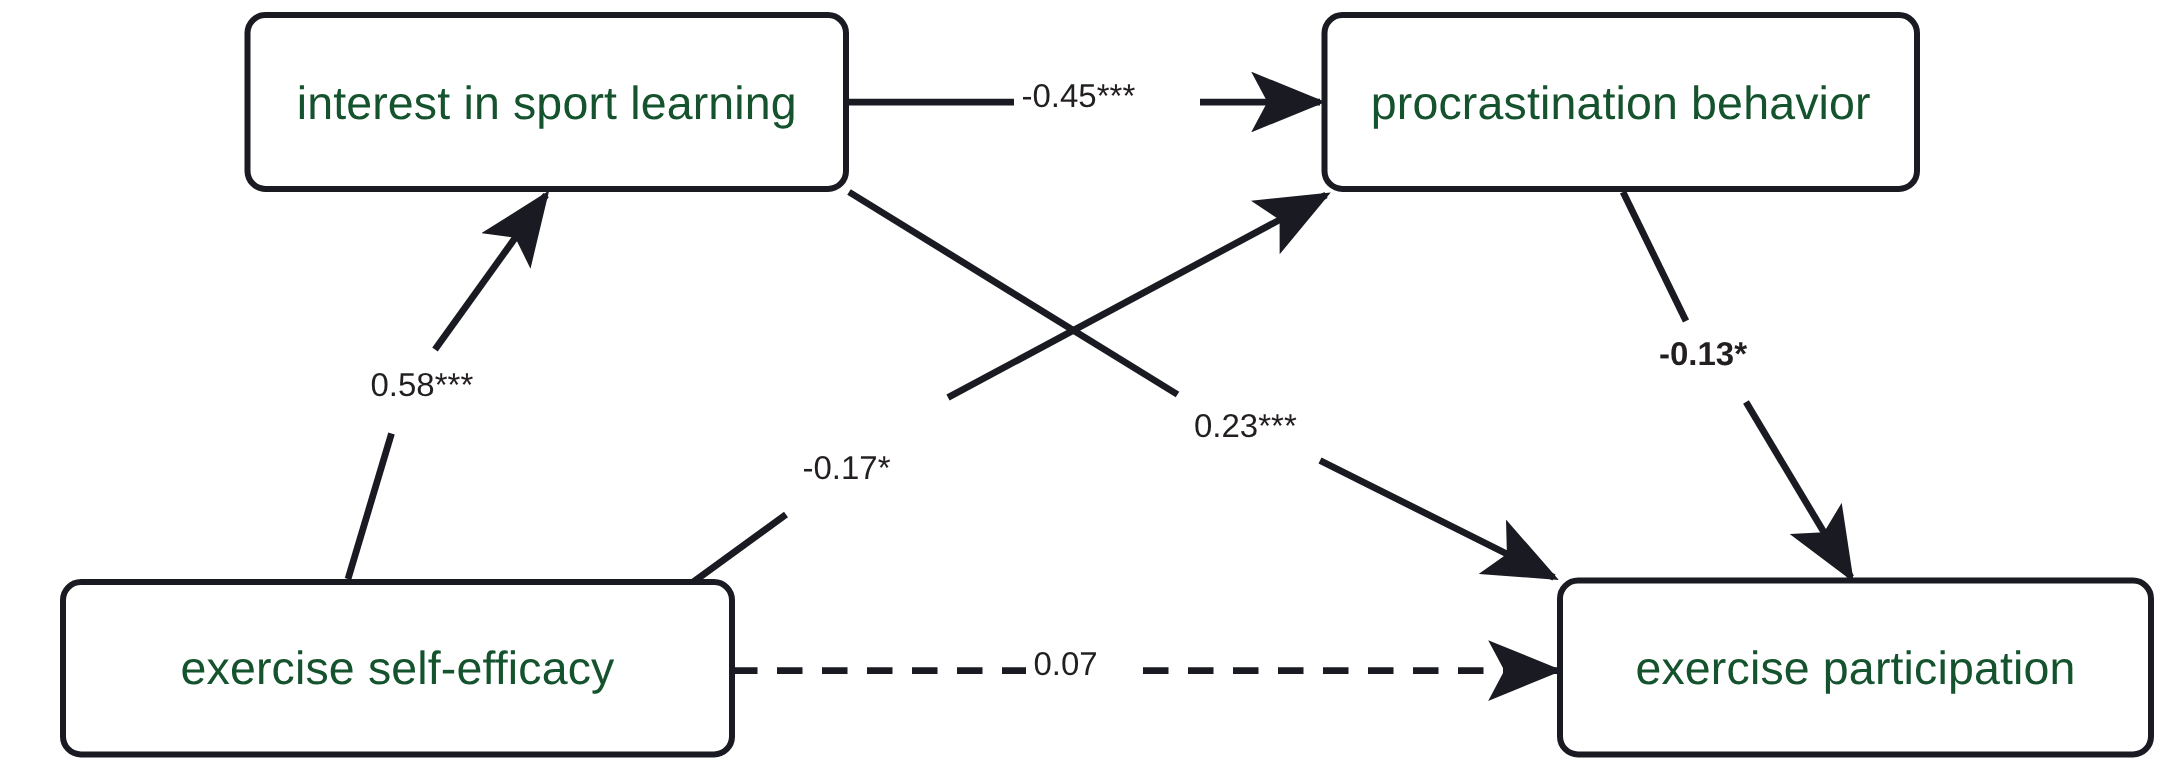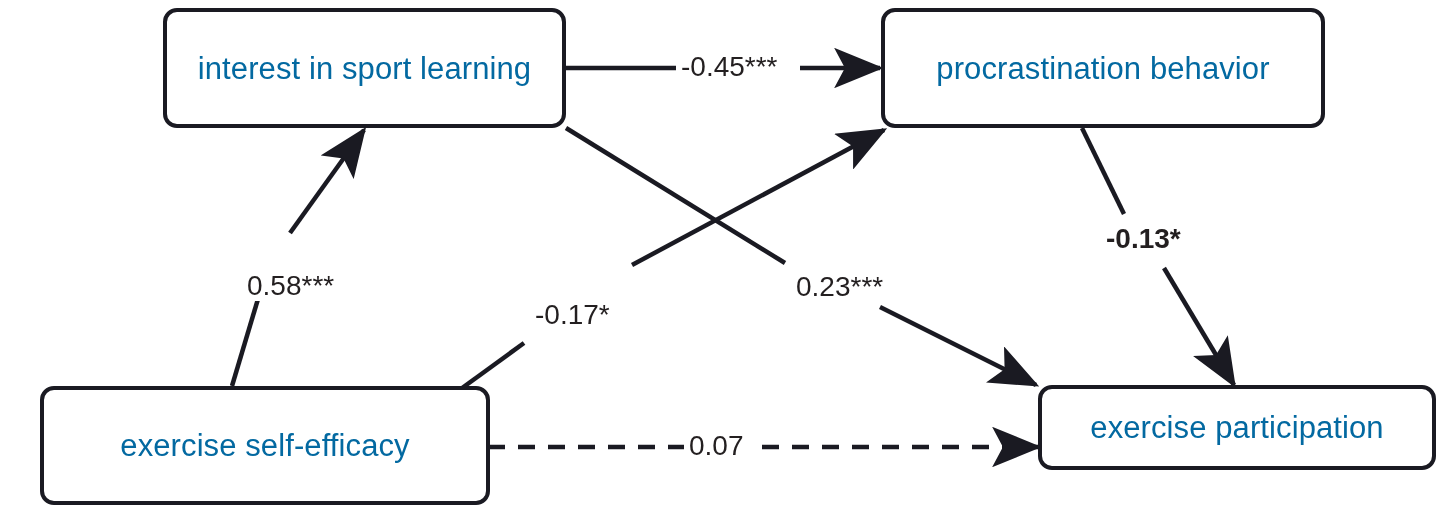--- a/index.html
+++ b/index.html
@@ -28,28 +28,28 @@
     background: #ffffff;
     border: 4px solid #1a1a22;
     border-radius: 14px;
     display: flex;
     align-items: center;
     justify-content: center;
     z-index: 3;
   }
   .node-label {
     font-size: 31px;
-    color: #0369a1;
+    color: #14532d;
     line-height: 1;
     white-space: nowrap;
     letter-spacing: 0.1px;
   }
   .edge-label {
     position: absolute;
-    font-size: 28px;
+    font-size: 22px;
     color: #231f20;
     line-height: 1;
     white-space: nowrap;
     background: #ffffff;
     padding: 1px 5px;
     z-index: 4;
   }
 </style>
 </head>
 <body>
@@ -94,35 +94,35 @@
     <g>
       <line x1="458" y1="447" x2="684" y2="447" stroke="#1a1a22" stroke-width="4.5" stroke-dasharray="17 13"></line>
       <line x1="762" y1="447" x2="1038" y2="447" stroke="#1a1a22" stroke-width="4.5" stroke-dasharray="17 13" marker-end="url(#arrowhead-dash)"></line>
     </g>
   </svg>
 
   <div class="node-box" style="left:163px; top:8px; width:403px; height:120px;">
     <span class="node-label">interest in sport learning</span>
   </div>
 
-  <div class="node-box" style="left:881px; top:8px; width:444px; height:120px;">
+  <div class="node-box" style="left:881px; top:8px; width:399px; height:120px;">
     <span class="node-label">procrastination behavior</span>
   </div>
 
   <div class="node-box" style="left:8px; top:386px; width:450px; height:119px;margin-left:32px;">
     <span class="node-label">exercise self-efficacy</span>
   </div>
 
-  <div class="node-box" style="left:1038px; top:385px; width:398px; height:85px;">
+  <div class="node-box" style="left:1038px; top:385px; width:398px; height:120px;">
     <span class="node-label">exercise participation</span>
   </div>
 
   <div class="edge-label" style="left:676px; top:52px;">-0.45***</div>
 
-  <div class="edge-label" style="left:242px; top:245px;margin-top:26px;">0.58***</div>
+  <div class="edge-label" style="left:242px; top:245px;">0.58***</div>
 
   <div class="edge-label" style="left:530px; top:300px;">-0.17*</div>
 
   <div class="edge-label" style="left:791px; top:272px;">0.23***</div>
 
   <div class="edge-label" style="left:1101px; top:224px;font-weight:bold;">-0.13*</div>
 
   <div class="edge-label" style="left:684px; top:431px;">0.07</div>
 
 </div>

